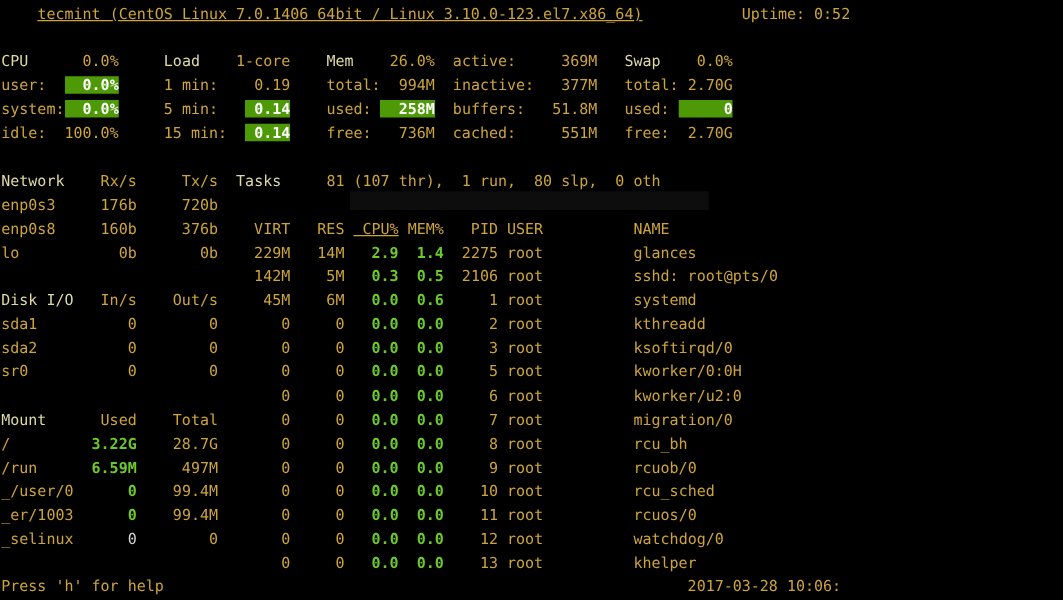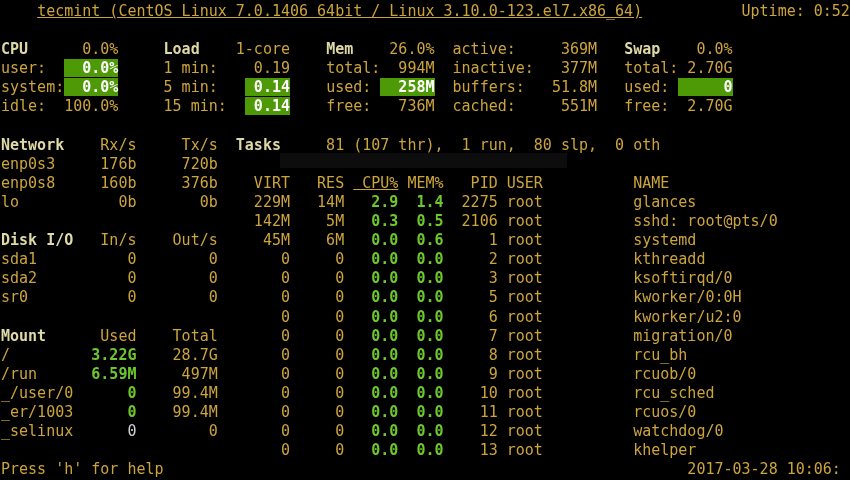--- a/index.html
+++ b/index.html
@@ -4,26 +4,26 @@
 <style>
   :root{
     --bg:#000000; --fg:#cda43c; --hdr:#ded9a6; --green:#6cc92c;
     --greenbg:#4e9a06; --white:#d2d2d2; --boxtext:#ffffff;
   }
   html,body{margin:0;padding:0;background:var(--bg);}
   body{width:850px;height:480px;overflow:hidden;position:relative;}
   #screen{
     position:absolute;left:1px;top:2px;width:849px;height:478px;
     font-family:"DejaVu Sans Mono",monospace;
-    font-size:15px;line-height:19.1px;
+    font-size:12px;line-height:19.1px;
     color:var(--fg);white-space:pre;
   }
   .line{height:19.1px;}
   .n{}
-  .h{color:var(--hdr);font-weight:bold;margin-top:28px;}
+  .h{color:var(--hdr);font-weight:normal;margin-top:28px;}
   .g{color:var(--green);font-weight:bold;text-align:center;}
   .G{background:var(--greenbg);color:var(--boxtext);font-weight:bold;}
   .u{text-decoration:underline;}
   .w{color:var(--white);}
   #band{position:absolute;left:280px;top:153px;width:287px;height:15px;background:#0d0d0d;}
 </style>
 </head>
 <body>
 
 <div id="band"></div>

